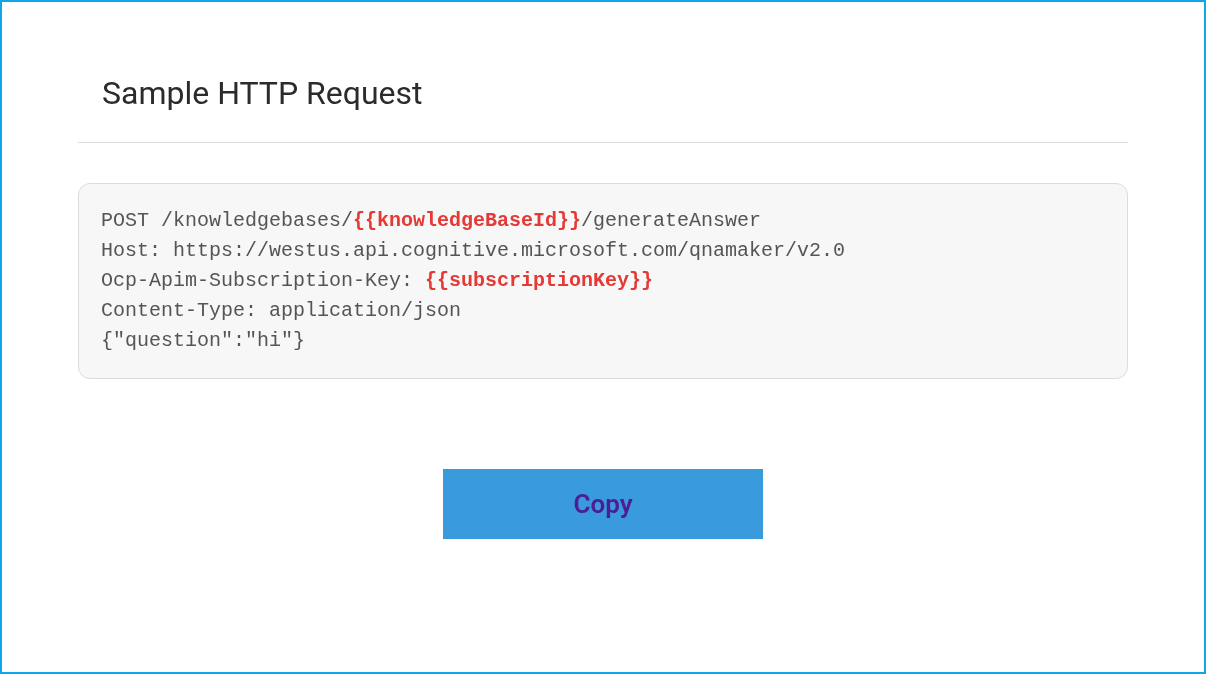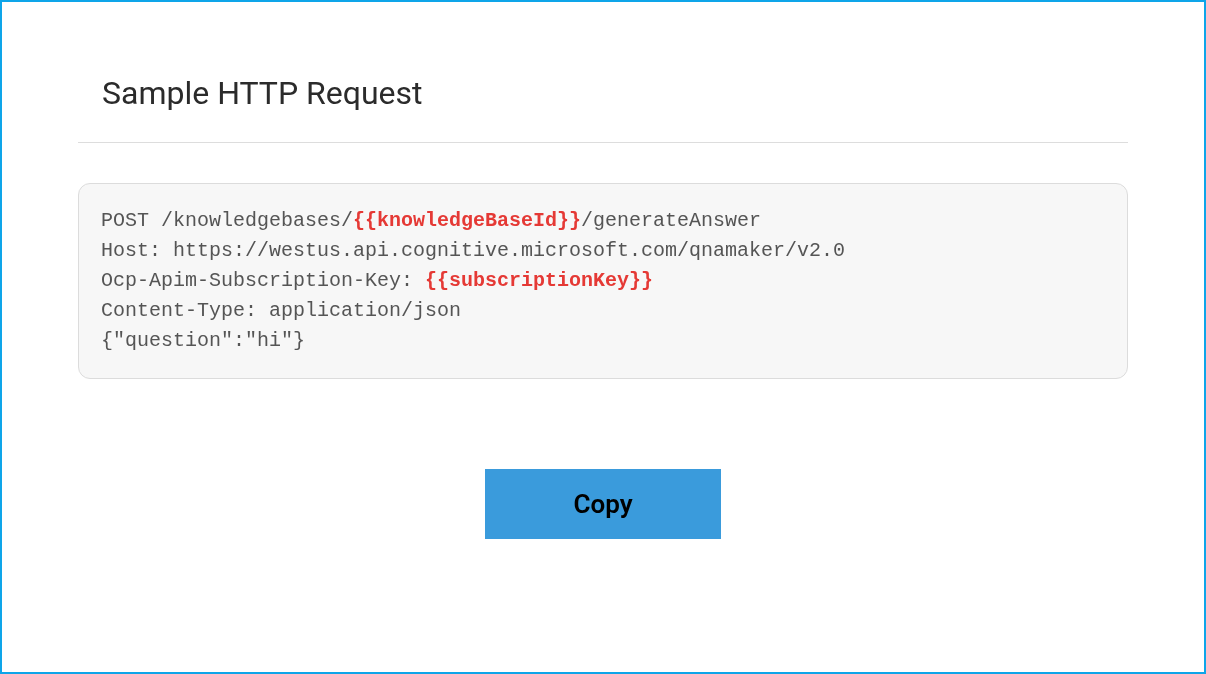--- a/index.html
+++ b/index.html
@@ -55,26 +55,26 @@
       font-weight: 700;
     }
     .button-row {
       display: flex;
       justify-content: center;
       gap: 56px;
       margin-top: 90px;
     }
     .btn {
       background: #3a9bdc;
-      color: #000000;
+      color: #4c1d95;
       border: none;
       font-size: 26px;
       font-weight: 600;
       padding: 20px 0;
-      width: 236px;
+      width: 320px;
       cursor: pointer;
       font-family: inherit;
     }
   </style>
 </head>
 <body>
 
 <div class="modal-container">
   <div class="content">
     <h1 class="heading">Sample HTTP Request</h1>

